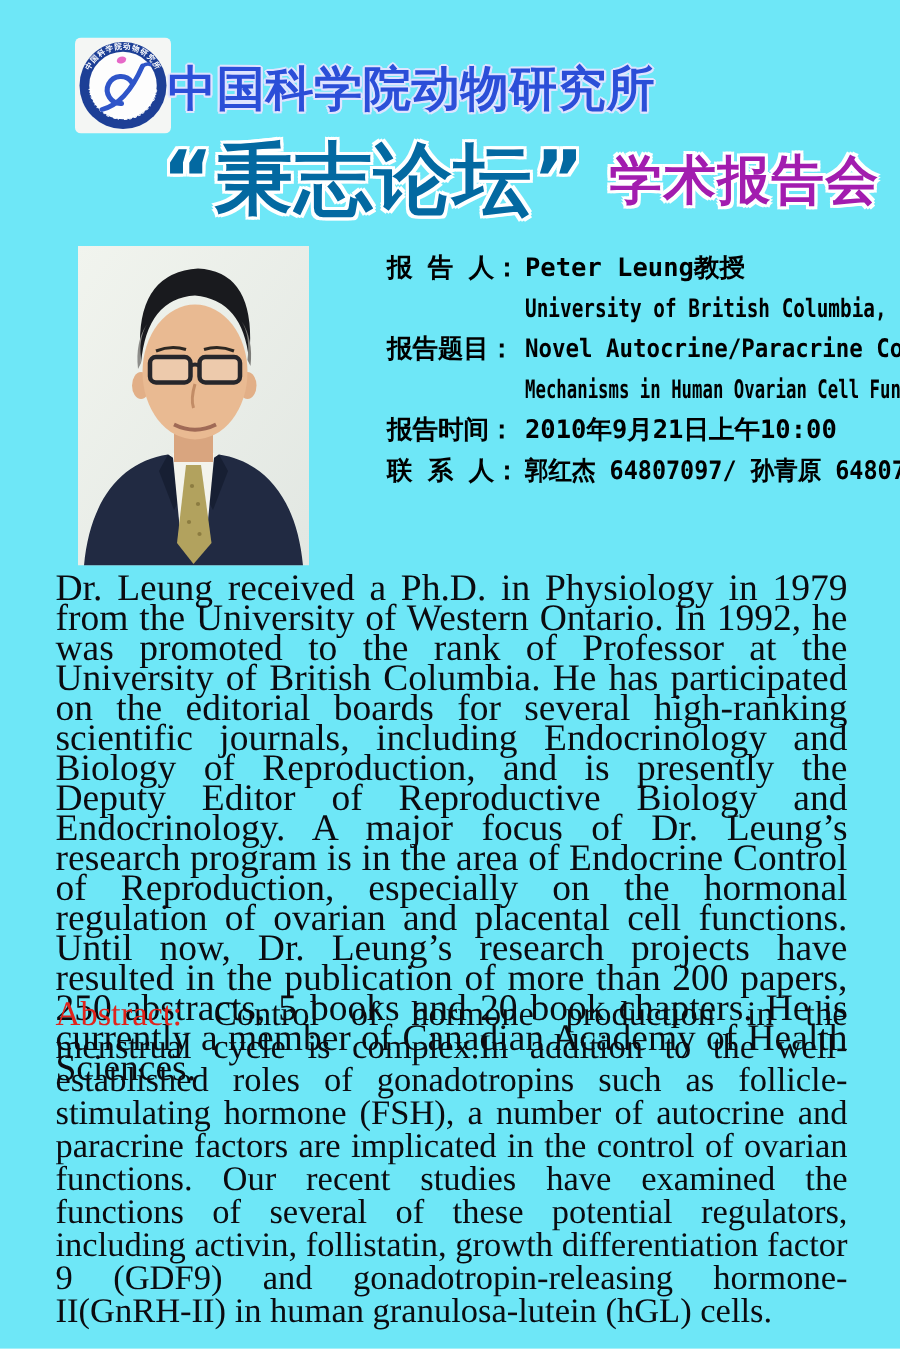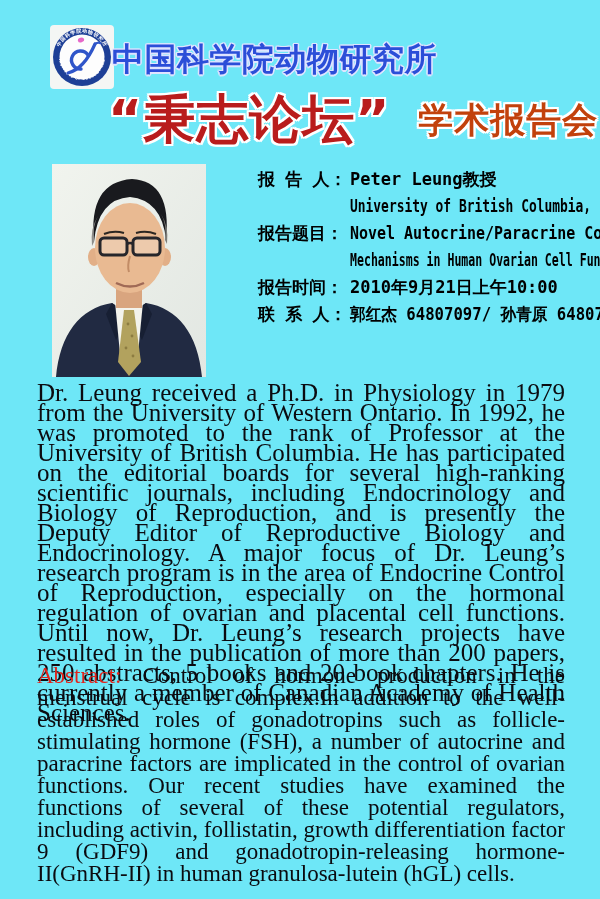--- a/index.html
+++ b/index.html
@@ -12,26 +12,26 @@
     position:absolute;left:112px;top:38px;
     font-size:32px;font-weight:800;letter-spacing:0.5px;color:#2b4ed8;
     text-shadow:1.5px 0 #dfe4ff,-1.5px 0 #dfe4ff,0 1.5px #dfe4ff,0 -1.5px #dfe4ff,
                 1px 1px #dfe4ff,-1px -1px #dfe4ff,1px -1px #dfe4ff,-1px 1px #dfe4ff;
     white-space:nowrap;
   }
 
   
   .forum-title{position:absolute;left:108px;top:88px;height:64px;display:flex;align-items:center;white-space:nowrap;}
   .title-main{
-    font-size:52px;font-weight:900;color:#b91c1c;letter-spacing:1px;
+    font-size:52px;font-weight:900;color:#0369a1;letter-spacing:1px;
     text-shadow:2px 0 #fff,-2px 0 #fff,0 2px #fff,0 -2px #fff,
                 2px 2px #fff,-2px -2px #fff,2px -2px #fff,-2px 2px #fff;
   }
   .title-sub{
-    font-size:35px;font-weight:900;color:#c2410c;margin-left:28px;letter-spacing:1px;
+    font-size:35px;font-weight:900;color:#a21caf;margin-left:16px;letter-spacing:1px;
     text-shadow:2px 0 #fff,-2px 0 #fff,0 2px #fff,0 -2px #fff,
                 2px 2px #fff,-2px -2px #fff,2px -2px #fff,-2px 2px #fff;
   }
 
   
   .photo{position:absolute;left:52px;top:164px;width:154px;height:213px;}
   .info{position:absolute;left:224px;top:166px;width:372px;color:#000;margin-left:34px;}
   .info-line{display:flex;height:27px;line-height:27px;white-space:pre;
              font-family:"DejaVu Sans Mono","DejaVu Sans",monospace;font-weight:bold;font-size:17px;}
   .info-label{display:inline-block;width:92px;flex:0 0 92px;}

